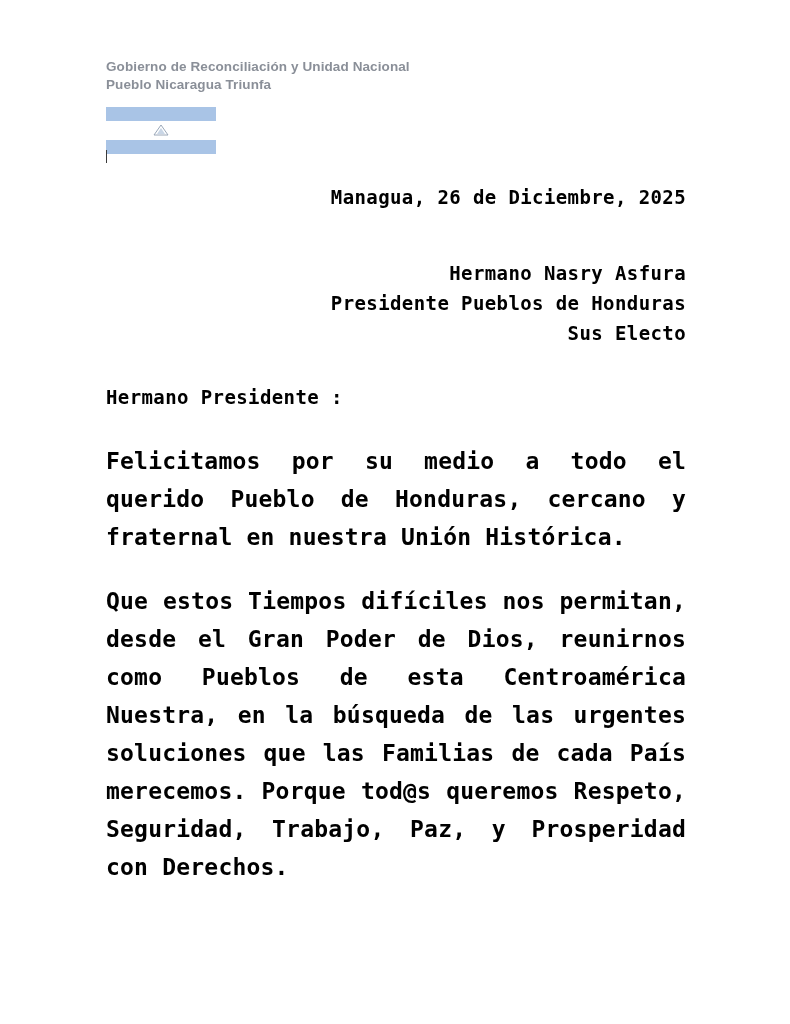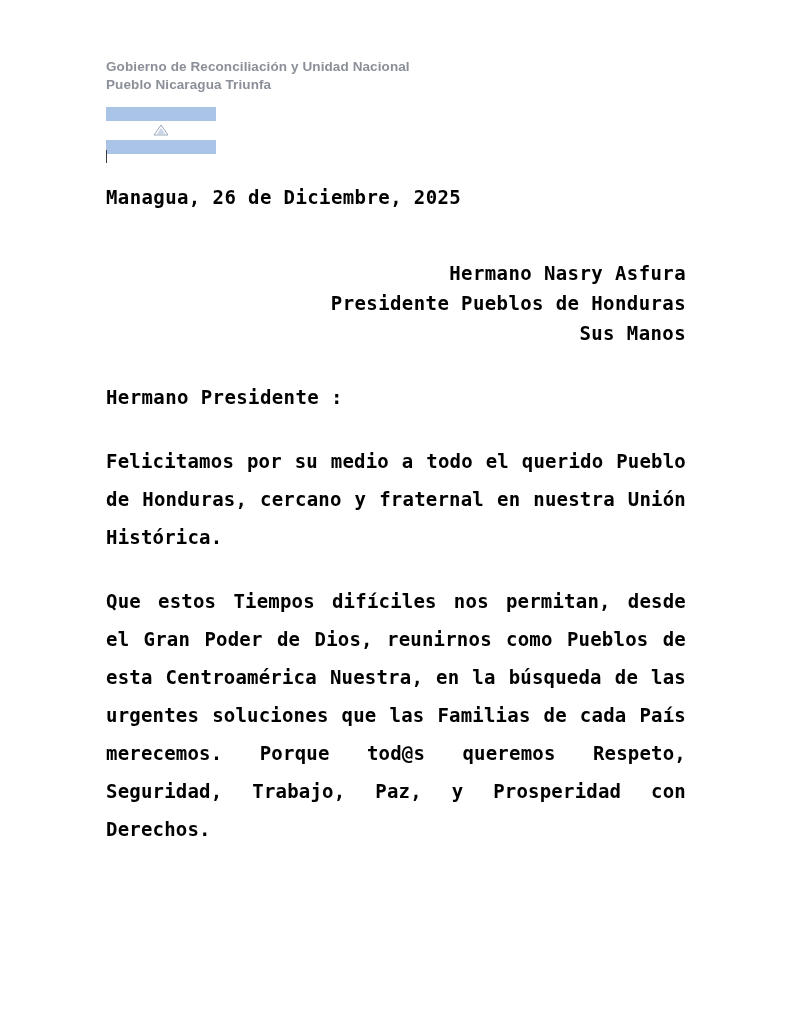--- a/index.html
+++ b/index.html
@@ -92,36 +92,37 @@
   .mono {
     font-family: "DejaVu Sans Mono", "Liberation Mono", monospace;
     color: #000000;
     font-weight: bold;
   }
   .date-line {
     font-size: 19px;
     line-height: 30px;
     letter-spacing: 0.4px;
     margin-bottom: 46px;
+    text-align: right;
   }
   .addressee {
     font-size: 19px;
     line-height: 30px;
     letter-spacing: 0.4px;
     margin-bottom: 34px;
   }
   .addressee div { white-space: nowrap; text-align: right; }
   .salutation {
     font-size: 19px;
     line-height: 30px;
     letter-spacing: 0.4px;
     margin-bottom: 30px;
   }
   .para {
-    font-size: 19px;
+    font-size: 23px;
     line-height: 38px;
     letter-spacing: 0.2px;
     text-align: justify;
     margin-bottom: 26px;
     width: 580px;
   }
   .para:last-child { margin-bottom: 12px; }
 </style>
 </head>
 <body>
@@ -144,21 +145,21 @@
   </div>
   <div class="flag-caret"></div>
 
   <div class="letter">
 
     <div class="mono date-line">Managua, 26 de Diciembre, 2025</div>
 
     <div class="mono addressee">
       <div>Hermano Nasry Asfura</div>
       <div>Presidente Pueblos de Honduras</div>
-      <div>Sus Manos</div>
+      <div>Sus Electo</div>
     </div>
 
     <div class="mono salutation">Hermano Presidente :</div>
 
     <div class="mono para">Felicitamos por su medio a todo el querido Pueblo de Honduras, cercano y fraternal en nuestra Unión Histórica.</div>
     <div class="mono para">Que estos Tiempos difíciles nos permitan, desde el Gran Poder de Dios, reunirnos como Pueblos de esta Centroamérica Nuestra, en la búsqueda de las urgentes soluciones que las Familias de cada País merecemos. Porque tod@s queremos Respeto, Seguridad, Trabajo, Paz, y Prosperidad con Derechos.</div>
 
   </div>
 
 </div>

